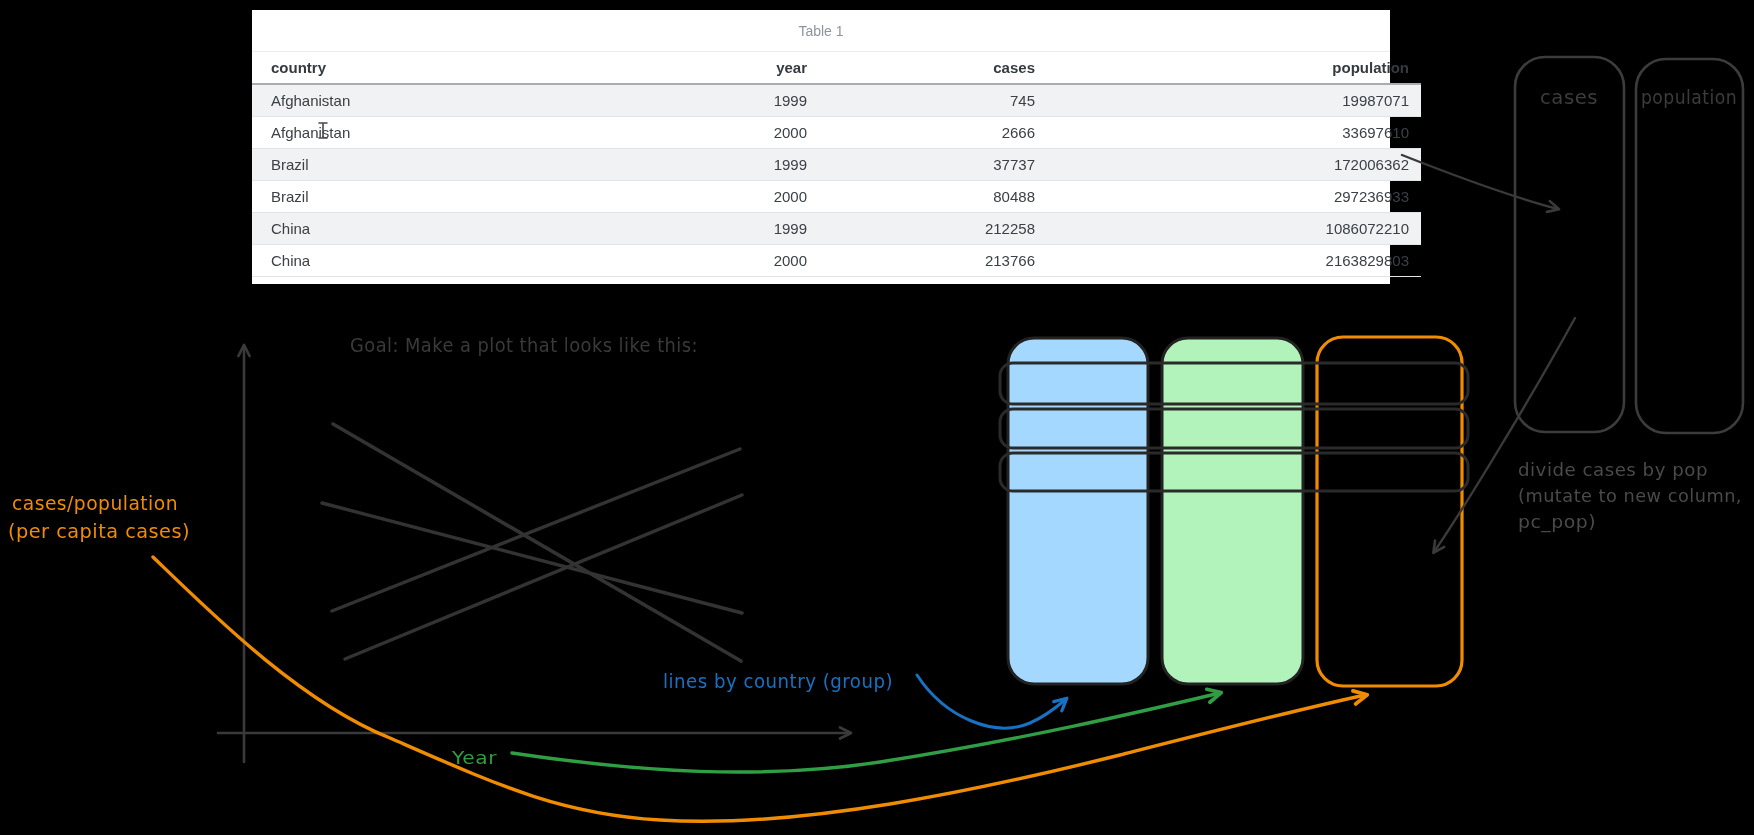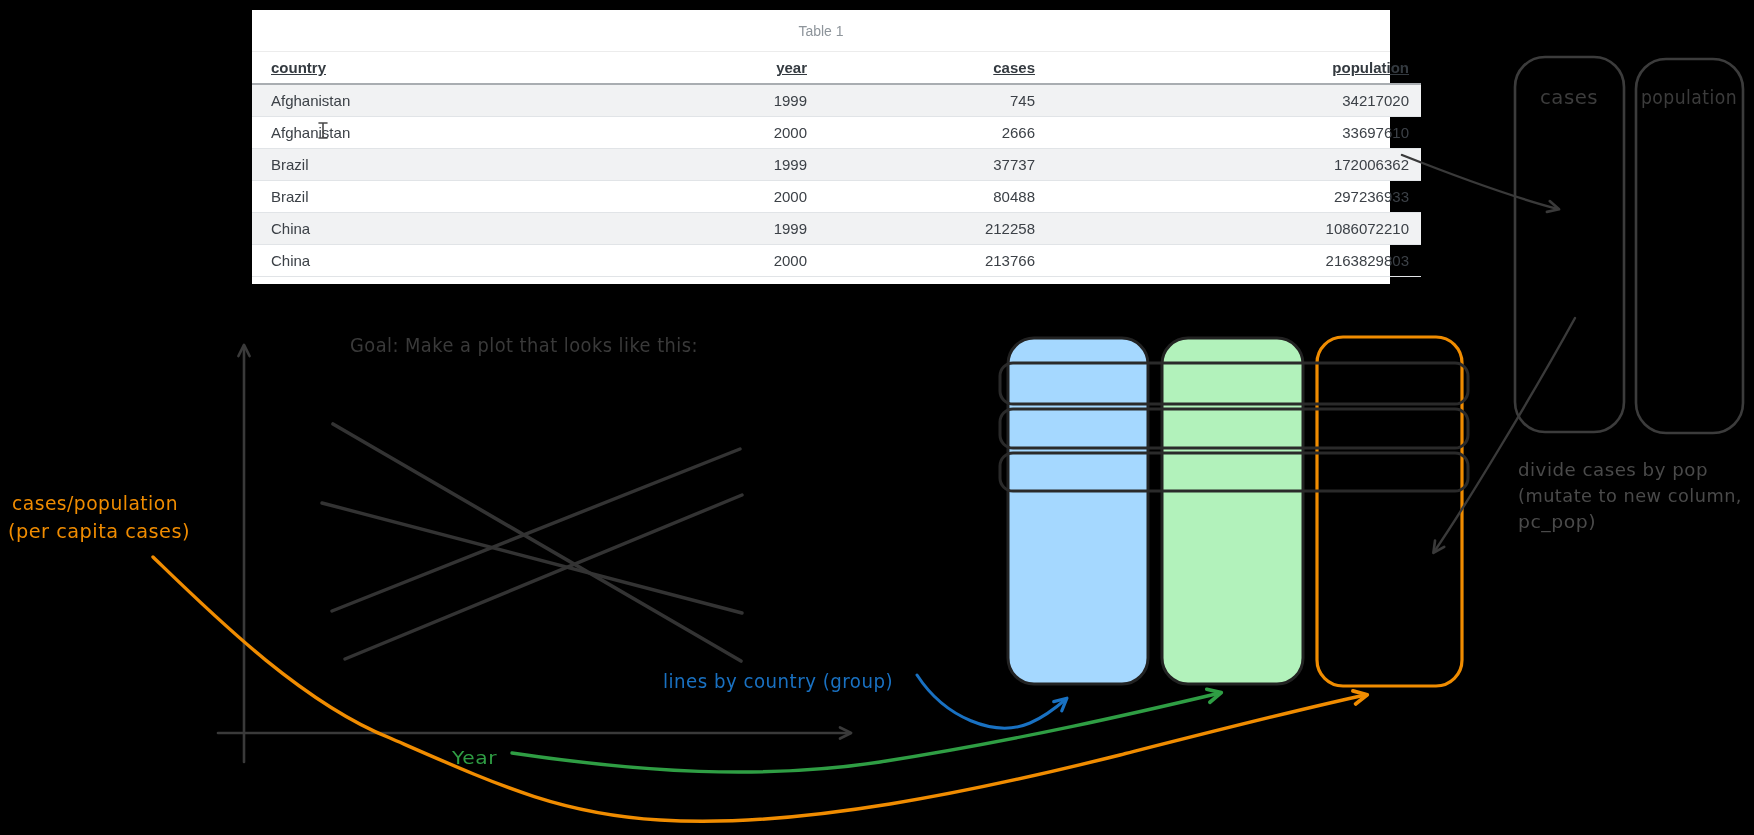--- a/index.html
+++ b/index.html
@@ -4,21 +4,21 @@
 <style>
   html,body{margin:0;padding:0;background:#000;}
   #canvas{position:relative;width:1754px;height:835px;background:#000;overflow:hidden;
           font-family:"Liberation Sans",sans-serif;}
 
   
   .table-card{position:absolute;left:252px;top:10px;width:1138px;height:274px;background:#fff;}
   .table-title{height:41px;line-height:42px;text-align:center;color:#8e959b;font-size:14px;
                border-bottom:1px solid #ececec;}
   table.data{width:100%;border-collapse:collapse;table-layout:fixed;font-size:15px;color:#3c4147;}
-  table.data th{font-weight:bold;color:#343a40;height:31px;border-bottom:2px solid #a9adb1;text-decoration:underline;}
+  table.data th{font-weight:bold;color:#343a40;height:31px;border-bottom:2px solid #a9adb1;}
   table.data td{height:31px;border-bottom:1px solid #e1e4e7;}
   table.data th,table.data td{padding:0 12px 0 0;white-space:nowrap;overflow:hidden;}
   .c-country{width:356px;text-align:left;padding-left:19px !important;}
   .c-num{text-align:right;}
   .c-year{width:168px;}
   .c-cases{width:216px;}
   .c-pop{width:362px;}
   tr.stripe td{background:#f1f2f3;}
 
   
@@ -39,21 +39,21 @@
           <th class="c-num c-year">year</th>
           <th class="c-num c-cases">cases</th>
           <th class="c-num c-pop">population</th>
         </tr>
       </thead>
       <tbody>
         <tr class="stripe">
           <td class="c-country">Afghanistan</td>
           <td class="c-num">1999</td>
           <td class="c-num">745</td>
-          <td class="c-num">34217020</td>
+          <td class="c-num">19987071</td>
         </tr>
         <tr>
           <td class="c-country">Afghanistan</td>
           <td class="c-num">2000</td>
           <td class="c-num">2666</td>
           <td class="c-num">33697610</td>
         </tr>
         <tr class="stripe">
           <td class="c-country">Brazil</td>
           <td class="c-num">1999</td>

